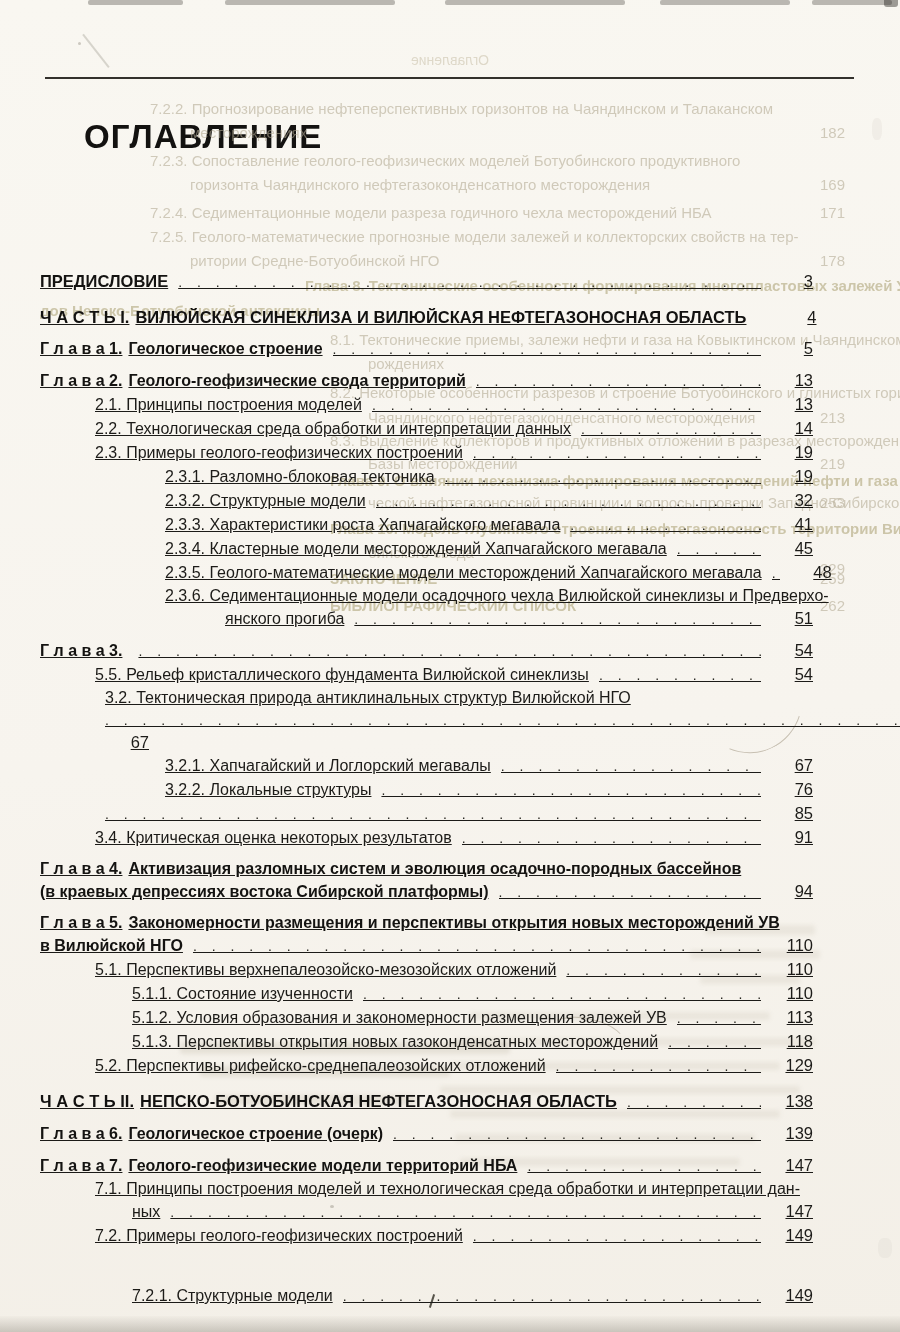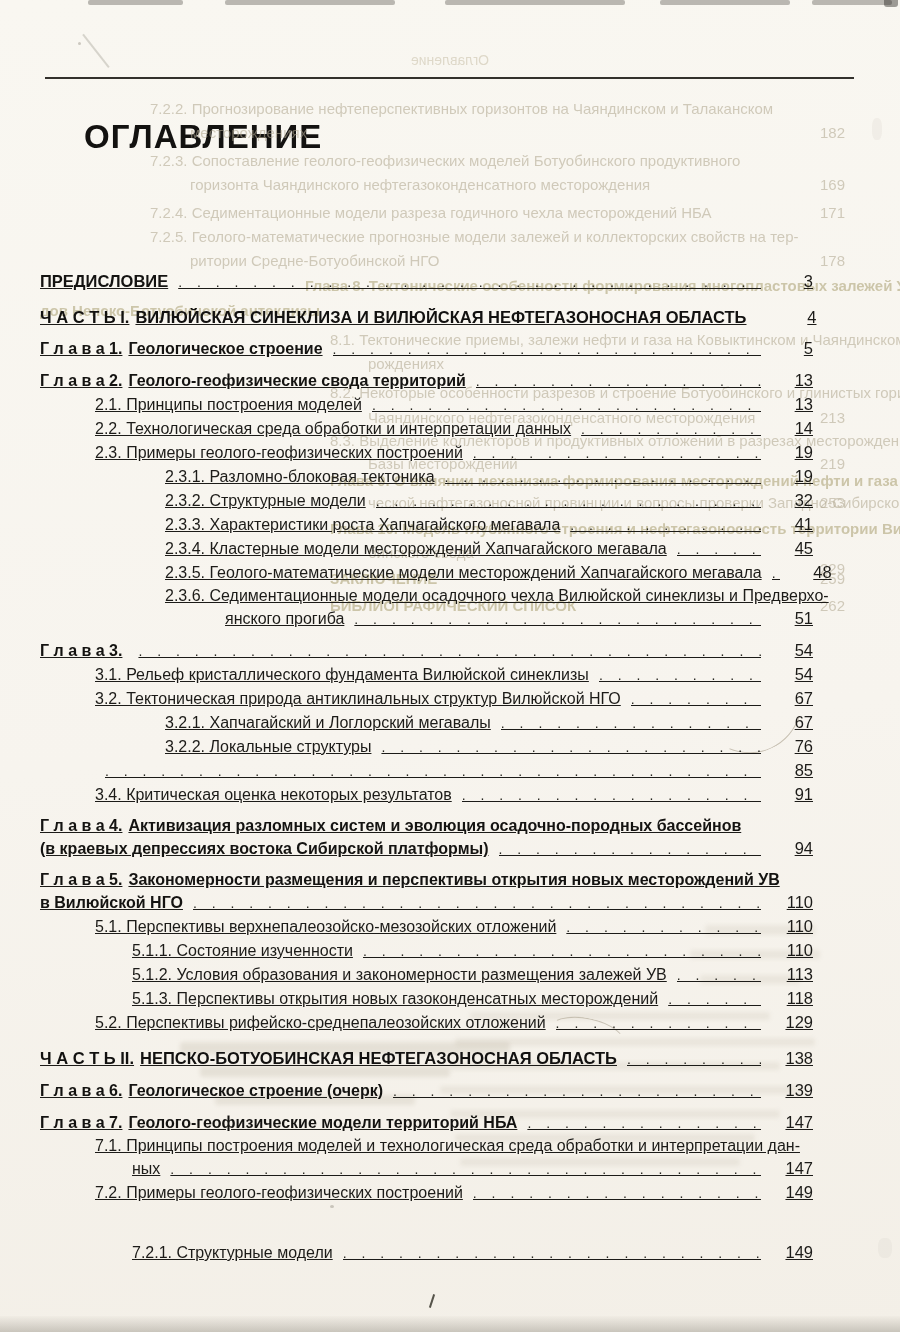--- a/index.html
+++ b/index.html
@@ -194,25 +194,25 @@
         <span class="txt">янского прогиба</span>
         <span class="lead">. . . . . . . . . . . . . . . . . . . . . . . . . . . . . . . . . . . . . . . . . . . . . . . . . . . . . . . . . . . . . . . . . . . . . . . . . . . . . . . . . . . . . . . . . . </span>
         <span class="pg">51</span>
       </div>
       <div class="toc-row chapter" style="padding-left: 0px;">
         <span class="prefix">Г л а в а  3.</span>
         <span class="lead">. . . . . . . . . . . . . . . . . . . . . . . . . . . . . . . . . . . . . . . . . . . . . . . . . . . . . . . . . . . . . . . . . . . . . . . . . . . . . . . . . . . . . . . . . . </span>
         <span class="pg">54</span>
       </div>
       <div class="toc-row item" style="padding-left: 55px;">
-        <span class="txt">3.1. Рельеф кристаллического фундамента Вилюйской синеклизы</span>
+        <span class="txt">5.5. Рельеф кристаллического фундамента Вилюйской синеклизы</span>
         <span class="lead">. . . . . . . . . . . . . . . . . . . . . . . . . . . . . . . . . . . . . . . . . . . . . . . . . . . . . . . . . . . . . . . . . . . . . . . . . . . . . . . . . . . . . . . . . . </span>
         <span class="pg">54</span>
       </div>
-      <div class="toc-row item" style="padding-left: 55px;">
+      <div class="toc-row item" style="padding-left: 55px; flex-direction: column;">
         <span class="txt">3.2. Тектоническая природа антиклинальных структур Вилюйской НГО</span>
         <span class="lead">. . . . . . . . . . . . . . . . . . . . . . . . . . . . . . . . . . . . . . . . . . . . . . . . . . . . . . . . . . . . . . . . . . . . . . . . . . . . . . . . . . . . . . . . . . </span>
         <span class="pg">67</span>
       </div>
       <div class="toc-row item" style="padding-left: 125px;">
         <span class="txt">3.2.1. Хапчагайский и Логлорский мегавалы</span>
         <span class="lead">. . . . . . . . . . . . . . . . . . . . . . . . . . . . . . . . . . . . . . . . . . . . . . . . . . . . . . . . . . . . . . . . . . . . . . . . . . . . . . . . . . . . . . . . . . </span>
         <span class="pg">67</span>
       </div>
       <div class="toc-row item" style="padding-left: 125px;">

